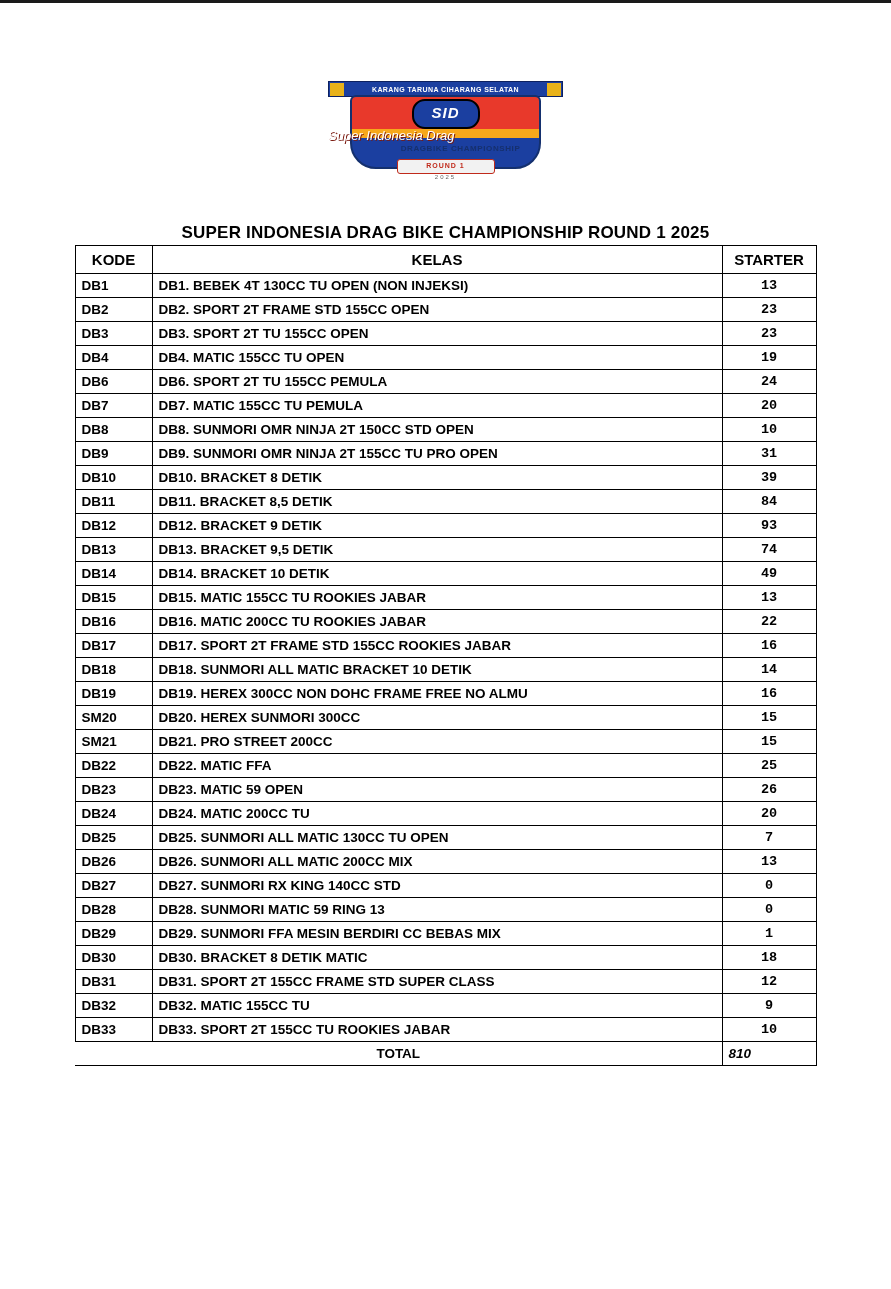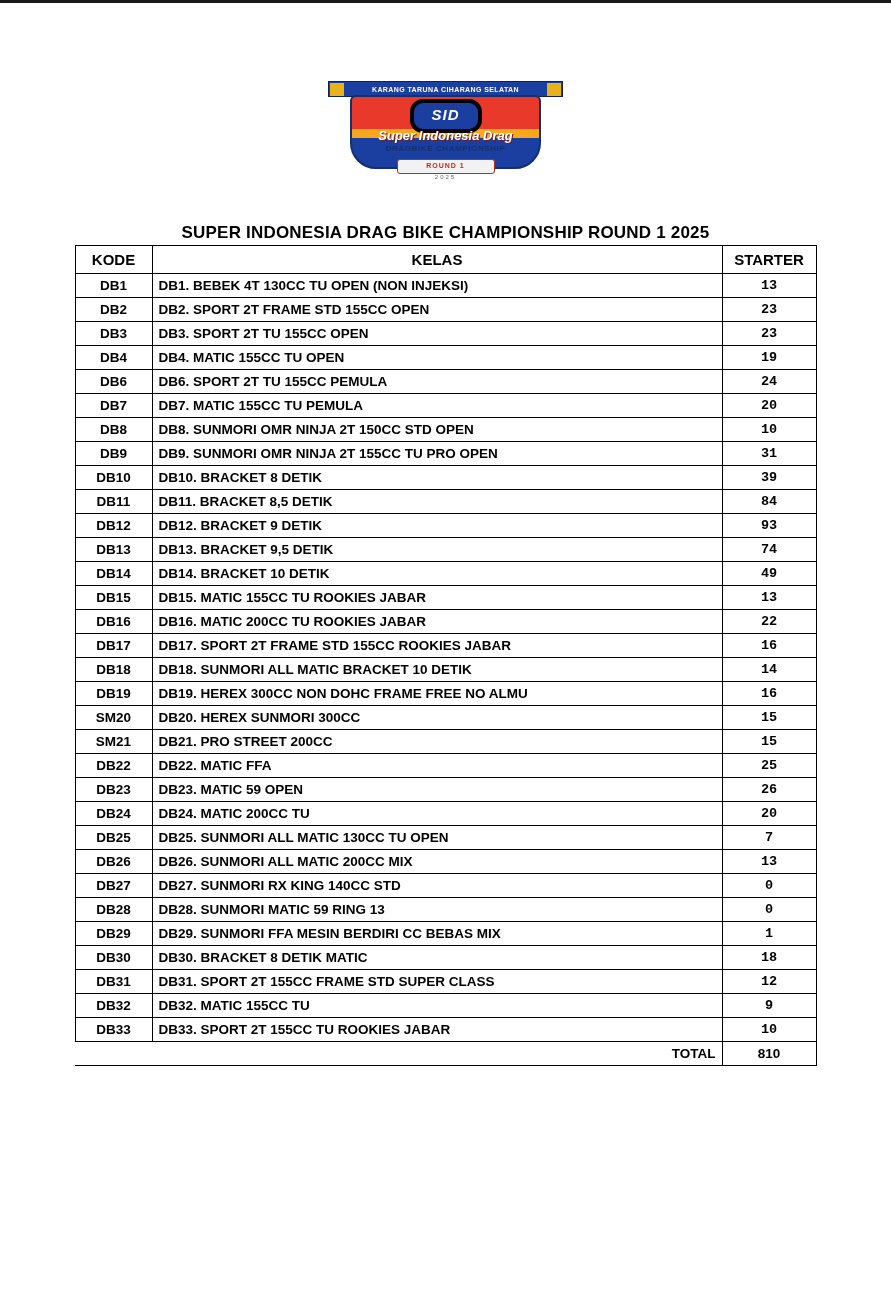--- a/index.html
+++ b/index.html
@@ -78,46 +78,45 @@
     overflow: hidden;
   }
   .logo-sid {
     position: absolute;
     top: 18px;
     left: 50%;
     transform: translateX(-50%);
     width: 64px;
     height: 26px;
     background: #1b3fa0;
-    border: 4px solid #000000;
+    border: 2px solid #000000;
     border-radius: 13px;
     color: #ffffff;
     font-size: 15px;
     font-weight: bold;
     font-style: italic;
     text-align: center;
     line-height: 24px;
     letter-spacing: 1px;
   }
   .logo-line1 {
     position: absolute;
     top: 47px;
     left: 0;
     width: 235px;
-    text-align: center;
     font-size: 13px;
-    font-weight: bold;
+    font-weight: normal;
     color: #ffffff;
     font-style: italic;
     text-shadow: 1px 1px 0 #7a1a10;
   }
   .logo-line2 {
     position: absolute;
     top: 63px;
-    left: 0;
+    left: 15px;
     width: 235px;
     text-align: center;
     font-size: 8px;
     font-weight: bold;
     color: #16306e;
     letter-spacing: 0.6px;
   }
   .logo-round {
     position: absolute;
     top: 78px;
@@ -172,37 +171,36 @@
   table.classes thead th {
     font-size: 15px;
     text-align: center;
     padding: 5px 6px;
   }
   col.c-kode { width: 77px; }
   col.c-kelas { width: 570px; }
   col.c-starter { width: 94px; }
 
   td.kode {
-    text-align: center;
+    text-align: left;
   }
   td.kelas {
     text-align: left;
     padding-left: 8px;
   }
   td.starter {
     text-align: center;
     font-family: Liberation Mono, monospace;
   }
   tr.total-row td {
     border-left: none;
     border-right: 1px solid #000;
-    text-align: right;
   }
   tr.total-row td.total-value {
-    text-align: center;
+    font-style: italic;
   }
   .total-label-cell {
     text-align: center;
   }
 </style>
 </head>
 <body>
 
 <div class="page">
 

